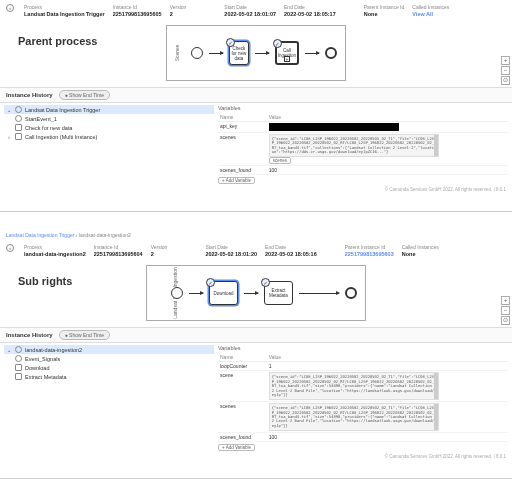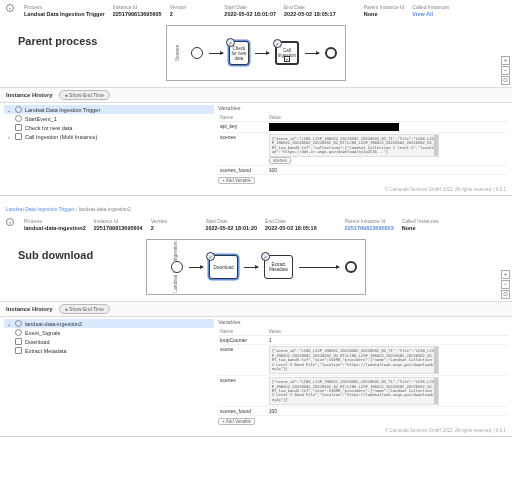--- a/index.html
+++ b/index.html
@@ -1,17 +1,17 @@
 <!DOCTYPE html>
 <html><head>
 <meta charset="utf-8">
 <style>
 *{box-sizing:border-box;margin:0;padding:0}
 body{font-family:Arial,Helvetica,sans-serif;font-size:6px;background:#fff;color:#333;width:512px}
-.section{border-bottom:1px solid #ccc;padding-bottom:2px;margin-bottom:8px}
+.section{border-bottom:1px solid #ccc;padding-bottom:18px;margin-bottom:18px}
 .hdr{display:flex;padding:4px 6px;gap:8px;align-items:flex-start;font-size:5.5px}
 .hdr .col{display:flex;flex-direction:column;gap:1px}
 .hdr .lbl{color:#888;font-size:5px}
 .hdr .val{color:#222;font-size:5.5px;font-weight:600}
 .hdr .val.link{color:#5b8def;cursor:pointer}
 .crumbs{padding:2px 6px;font-size:5px;color:#5b8def}
 .crumbs span{color:#888}
 .watermark{position:absolute;font-size:11px;font-weight:700;color:#333}
 .canvas-wrap{position:relative;display:flex;justify-content:center;padding:4px 0 6px}
 .canvas{border:1px solid #aaa;background:#fff;position:relative}
@@ -199,21 +199,21 @@
     <div class="col" style="margin-left:20px">
         <span class="lbl">Parent Instance Id</span>
         <span class="val link">2251799813695603</span>
       </div>
     <div class="col">
         <span class="lbl">Called Instances</span>
         <span class="val">None</span>
       </div>
   </div>
   <div class="canvas-wrap">
-    <div class="watermark" style="left:18px;top:14px">Sub download</div>
+    <div class="watermark" style="left:18px;top:14px">Sub rights</div>
     <div class="canvas" style="width:220px;height:56px">
       <div class="lane-lbl">Landsat Data Ingestion</div>
       <div class="flow">
         <div class="evt"></div>
         <div class="arr"></div>
         <div class="task sel">
             <span class="badge">✓</span>
             <span>Download</span>
           </div>
         <div class="arr"></div>

